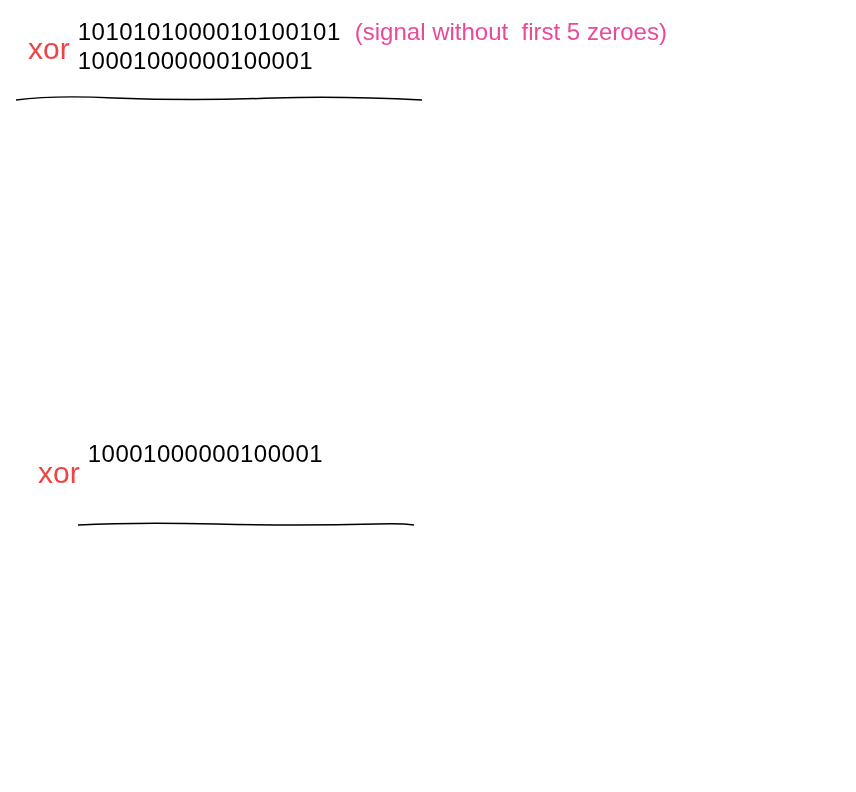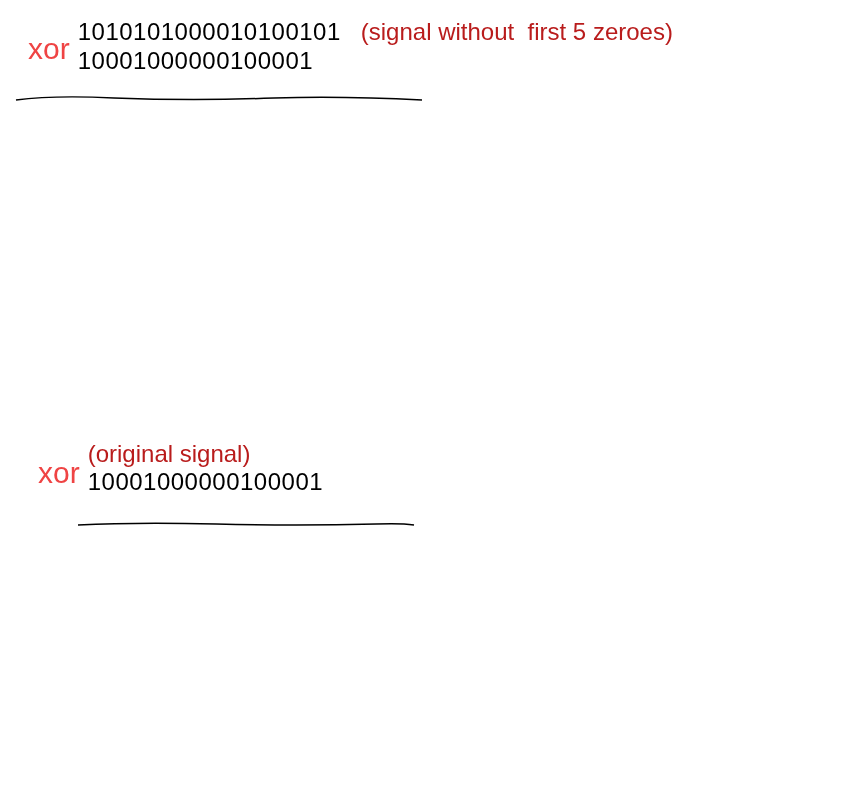--- a/index.html
+++ b/index.html
@@ -24,32 +24,32 @@
       position: relative;
       top: 16px;
     }
     .operands {
       display: flex;
       flex-direction: column;
     }
     .operand-row {
       display: flex;
       align-items: baseline;
-      gap: 20px;
+      gap: 14px;
     }
     .operand {
       font-size: 24px;
       color: #000;
       line-height: 1.2;
       white-space: pre;
       letter-spacing: 0.5px;
     }
     .annotation {
       font-size: 24px;
-      color: #b91c1c;
+      color: #ec4899;
       white-space: pre;
     }
     .hr-line {
       position: absolute;
       height: 2px;
       background: transparent;
     }
     .hr-line svg {
       display: block;
     }
@@ -78,21 +78,20 @@
 <div class="hr-line" id="line1">
   <svg width="410" height="10" viewBox="0 0 410 10">
     <path d="M 2 6 Q 40 1, 100 4 Q 180 7, 260 4 Q 330 2, 408 6" stroke="#000" stroke-width="1.5" fill="none"></path>
   </svg>
 </div>
 
 <div class="xor-block" id="block2">
   <div class="xor-label">xor</div>
   <div class="operands">
     <div class="operand-row">
-      <span class="annotation">(original signal)</span>
     </div>
     <div class="operand-row">
       <span class="operand">10001000000100001</span>
     </div>
   </div>
 </div>
 
 <div class="hr-line" id="line2">
   <svg width="340" height="10" viewBox="0 0 340 10">
     <path d="M 2 5 Q 60 2, 140 4 Q 220 6, 300 4 Q 325 3, 338 5" stroke="#000" stroke-width="1.5" fill="none"></path>

